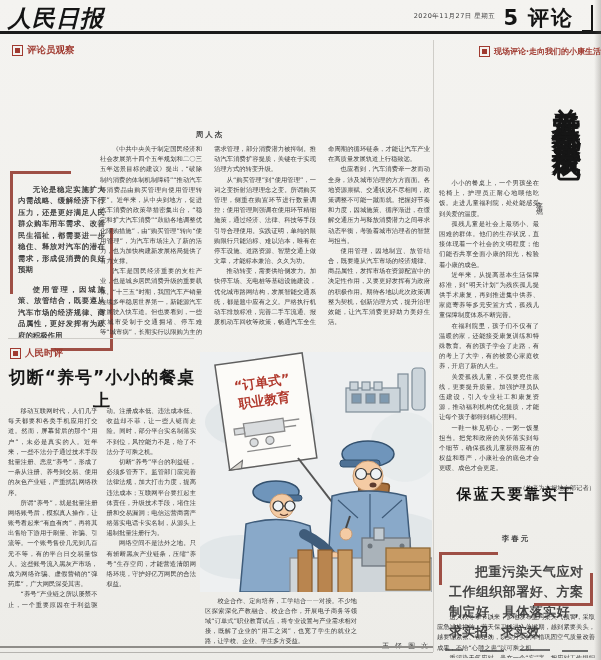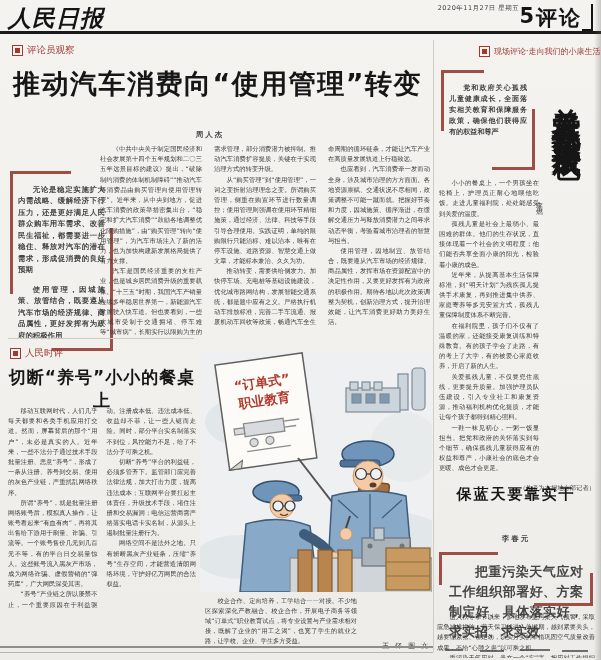--- a/index.html
+++ b/index.html
@@ -3,27 +3,27 @@
 <meta charset="utf-8">
 <style>
   html,body{margin:0;padding:0;background:#888;}
   .page{position:relative;width:601px;height:660px;margin:0 auto;overflow:hidden;
         background:linear-gradient(180deg,#f4f3f0 0%,#f1f0ec 60%,#edecE8 100%);
         font-family:"DejaVu Sans","Liberation Sans",sans-serif;color:#2e2e2e;}
   .abs{position:absolute;}
   
   .masthead{font-family:"DejaVu Serif","Liberation Serif",serif;font-weight:700;font-style:italic;
             font-size:23px;letter-spacing:1px;color:#141414;}
-  .hmeta{display:flex;align-items:flex-start;gap:0;}
+  .hmeta{display:flex;align-items:center;gap:8px;}
   .hdate{font-size:6.5px;color:#3c3c3c;padding-bottom:4px;letter-spacing:.5px;}
   .hpage{font-size:21px;font-weight:700;color:#141414;letter-spacing:2px;}
   .pgbracket{width:9px;height:25px;border-right:2.5px solid #141414;border-bottom:2.5px solid #141414;}
   .hrule{background:#1b1b1b;}
   
-  .kicker{display:flex;align-items:center;gap:4px;color:#a03a30;font-weight:400;}
+  .kicker{display:flex;align-items:center;gap:4px;color:#a03a30;font-weight:700;}
   .kbox{width:9px;height:9px;border:1.5px solid #a03a30;position:relative;flex:0 0 auto;}
   .kbox::after{content:"";position:absolute;inset:2px;background:#a03a30;}
   
   .h1{font-size:27px;font-weight:700;color:#161616;letter-spacing:1.5px;white-space:nowrap;}
   .h2{font-size:17px;font-weight:700;color:#161616;text-align:center;letter-spacing:1px;}
   .h4{font-size:15px;font-weight:700;color:#161616;text-align:center;letter-spacing:2px;}
   .byline{font-size:7.5px;color:#4a4a4a;text-align:center;letter-spacing:2px;font-weight:bold;}
   
   .qbox{box-sizing:border-box;padding:13px 8px;font-weight:700;color:#454545;}
   .qbox::before,.qbox::after{content:"";position:absolute;}
@@ -62,21 +62,20 @@
   </div>
   <div class="abs hrule" style="left:0;top:31px;width:601px;height:3px;"></div>
 
   <div class="abs sep" style="left:433px;top:40px;width:1px;height:612px;"></div>
   <div class="abs edge" style="right:0;top:0;width:7px;height:660px;"></div>
 
   <div class="abs kicker" style="left:12px;top:44px;font-size:9.5px;">
     <span class="kbox"></span>
     <span>评论员观察</span>
   </div>
-  <div class="abs h1" style="left:13px;top:66px;width:418px;">推动汽车消费向“使用管理”转变</div>
   <div class="abs byline" style="left:60px;top:130px;width:300px;">周人杰</div>
 
   <div class="abs qbox qb1" style="left:10px;top:142px;width:103px;height:180px;font-size:7.4px;margin-top:29px;">
       <p>无论是稳定实施扩大内需战略、缓解经济下行压力，还是更好满足人民群众购车用车需求、改善民生福祉，都需要进一步稳住、释放对汽车的潜在需求，形成促消费的良好预期</p>
       <p>使用管理，因城施策、放管结合，既要遵从汽车市场的经济规律、商品属性，更好发挥有为政府的积极作用</p>
     </div>
   <div class="abs sep" style="left:8px;top:338px;width:186px;height:1px;"></div>
 
   <div class="abs bodytext cols3" style="left:100px;top:144px;width:330px;height:198px;">
       <p>《中共中央关于制定国民经济和社会发展第十四个五年规划和二〇三五年远景目标的建议》提出，“破除制约消费的体制机制障碍”“推动汽车等消费品由购买管理向使用管理转变”。近年来，从中央到地方，促进汽车消费的政策举措密集出台，“稳定和扩大汽车消费”“鼓励各地调整优化限购措施”，由“购买管理”转向“使用管理”，为汽车市场注入了新的活力，也为加快构建新发展格局提供了有力支撑。</p>
@@ -192,23 +191,20 @@
   <div class="dash" style="left:480px;top:650px;width:24px;"></div>
   <div class="dash" style="left:520px;top:649px;width:30px;"></div>
   <div class="dash" style="left:562px;top:650px;width:26px;"></div>
 
   <div class="abs kicker" style="left:439px;top:46px;font-size:8px;width:158px;padding-left:40px;">
     <span class="kbox"></span>
     <span>现场评论·走向我们的小康生活</span>
     <span>㉘</span>
   </div>
 
-  <div class="abs qbox qb3" style="left:441px;top:70px;width:94px;height:100px;font-size:7.1px;">
-    <p>党和政府关心孤残儿童健康成长，全面落实相关教育和保障服务政策，确保他们获得应有的权益和尊严</p>
-  </div>
 
   <div class="abs vtitle" style="left:549px;top:84px;height:402px;">关爱孤残儿童彰显小康成色</div>
   <div class="abs vbyline" style="left:534px;top:196px;height:70px;">李浩燃</div>
 
   <div class="abs bodytext" style="left:439px;top:178px;width:100px;height:302px;">
       <p>小小的餐桌上，一个男孩坐在轮椅上，护理员正耐心地喂他吃饭。走进儿童福利院，处处能感受到关爱的温度。</p>
       <p>孤残儿童是社会上最弱小、最困难的群体。他们的生存状况，直接体现着一个社会的文明程度；他们能否共享全面小康的阳光，检验着小康的成色。</p>
       <p>近年来，从提高基本生活保障标准，到“明天计划”为残疾孤儿提供手术康复，再到推进集中供养、家庭寄养等多元安置方式，孤残儿童保障制度体系不断完善。</p>
       <p>在福利院里，孩子们不仅有了温暖的家，还能接受康复训练和特殊教育。有的孩子学会了走路，有的考上了大学，有的被爱心家庭收养，开启了新的人生。</p>
       <p>关爱孤残儿童，不仅要兜住底线，更要提升质量。加强护理员队伍建设，引入专业社工和康复资源，推动福利机构优化提质，才能让每个孩子都得到精心照料。</p>

